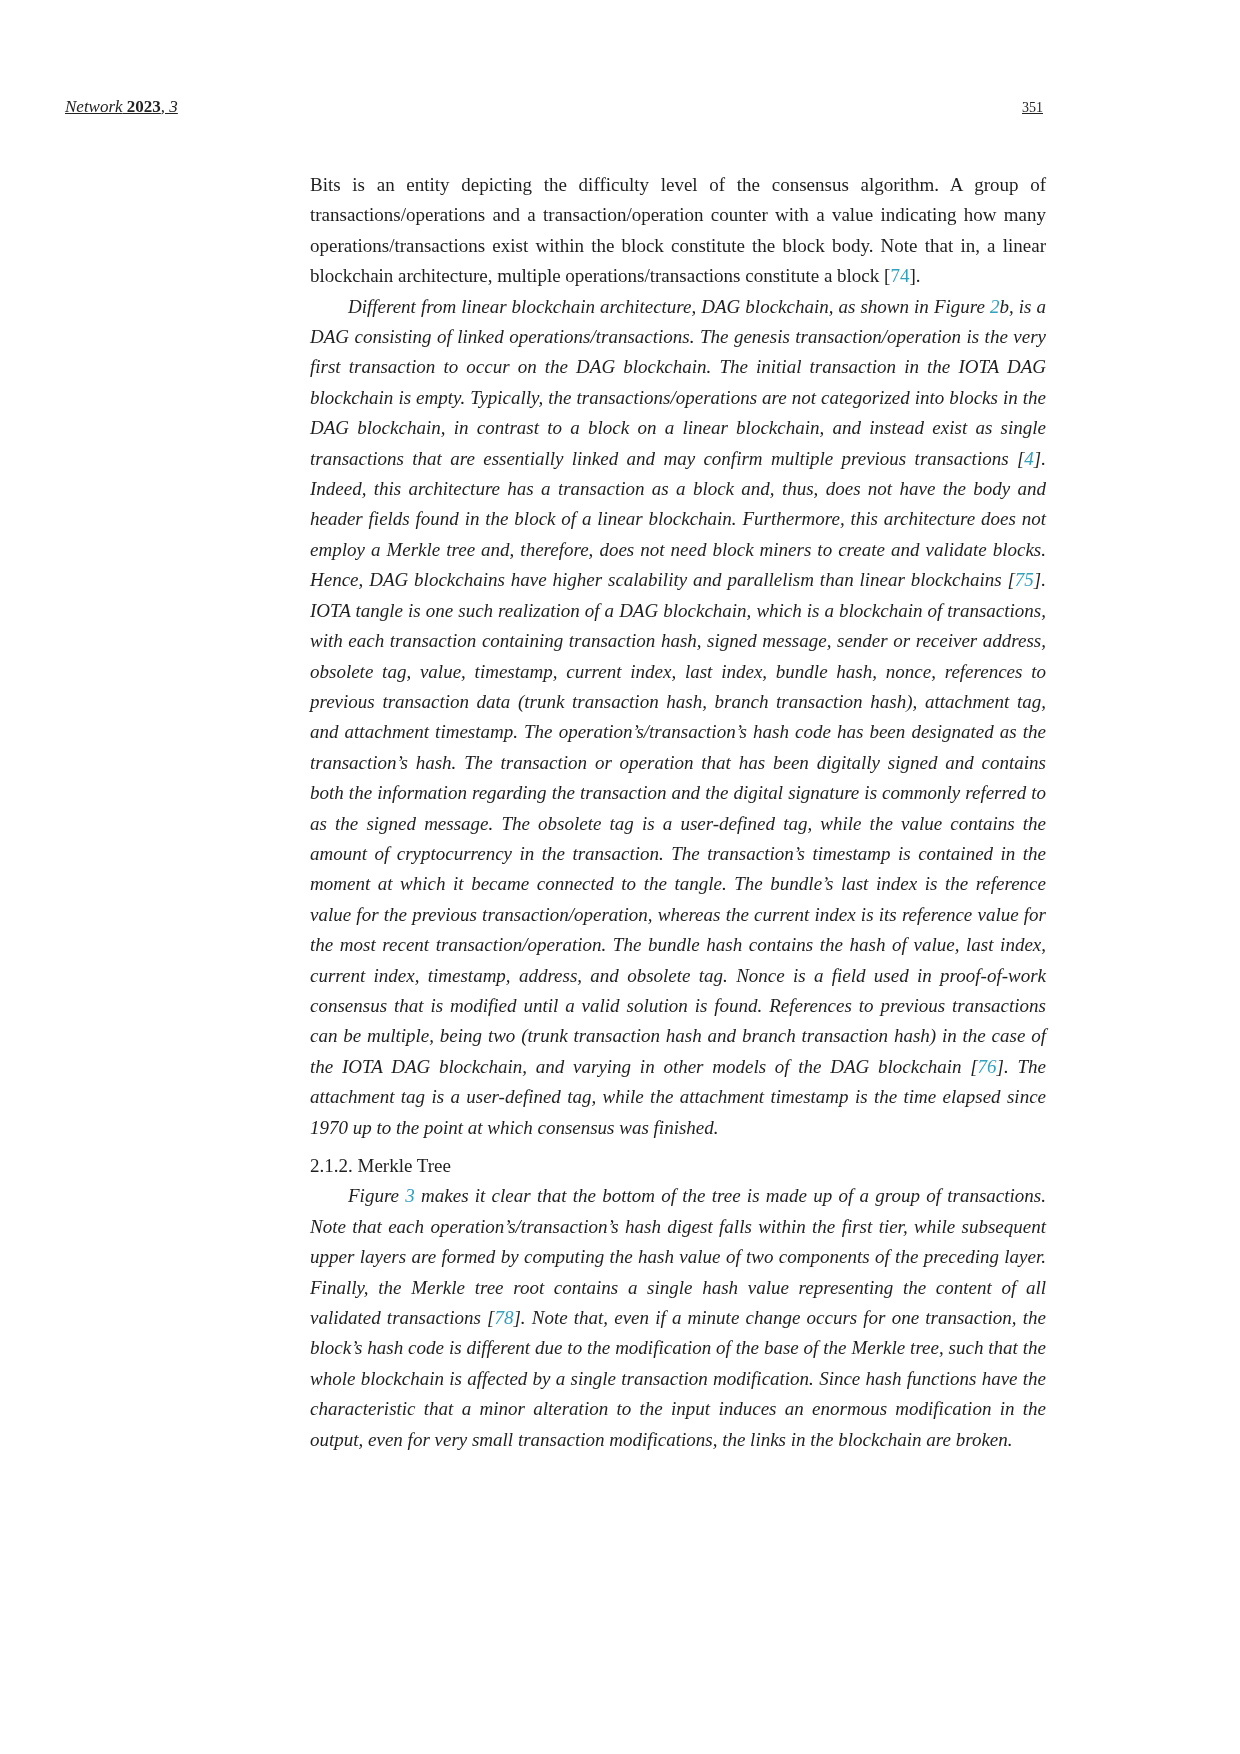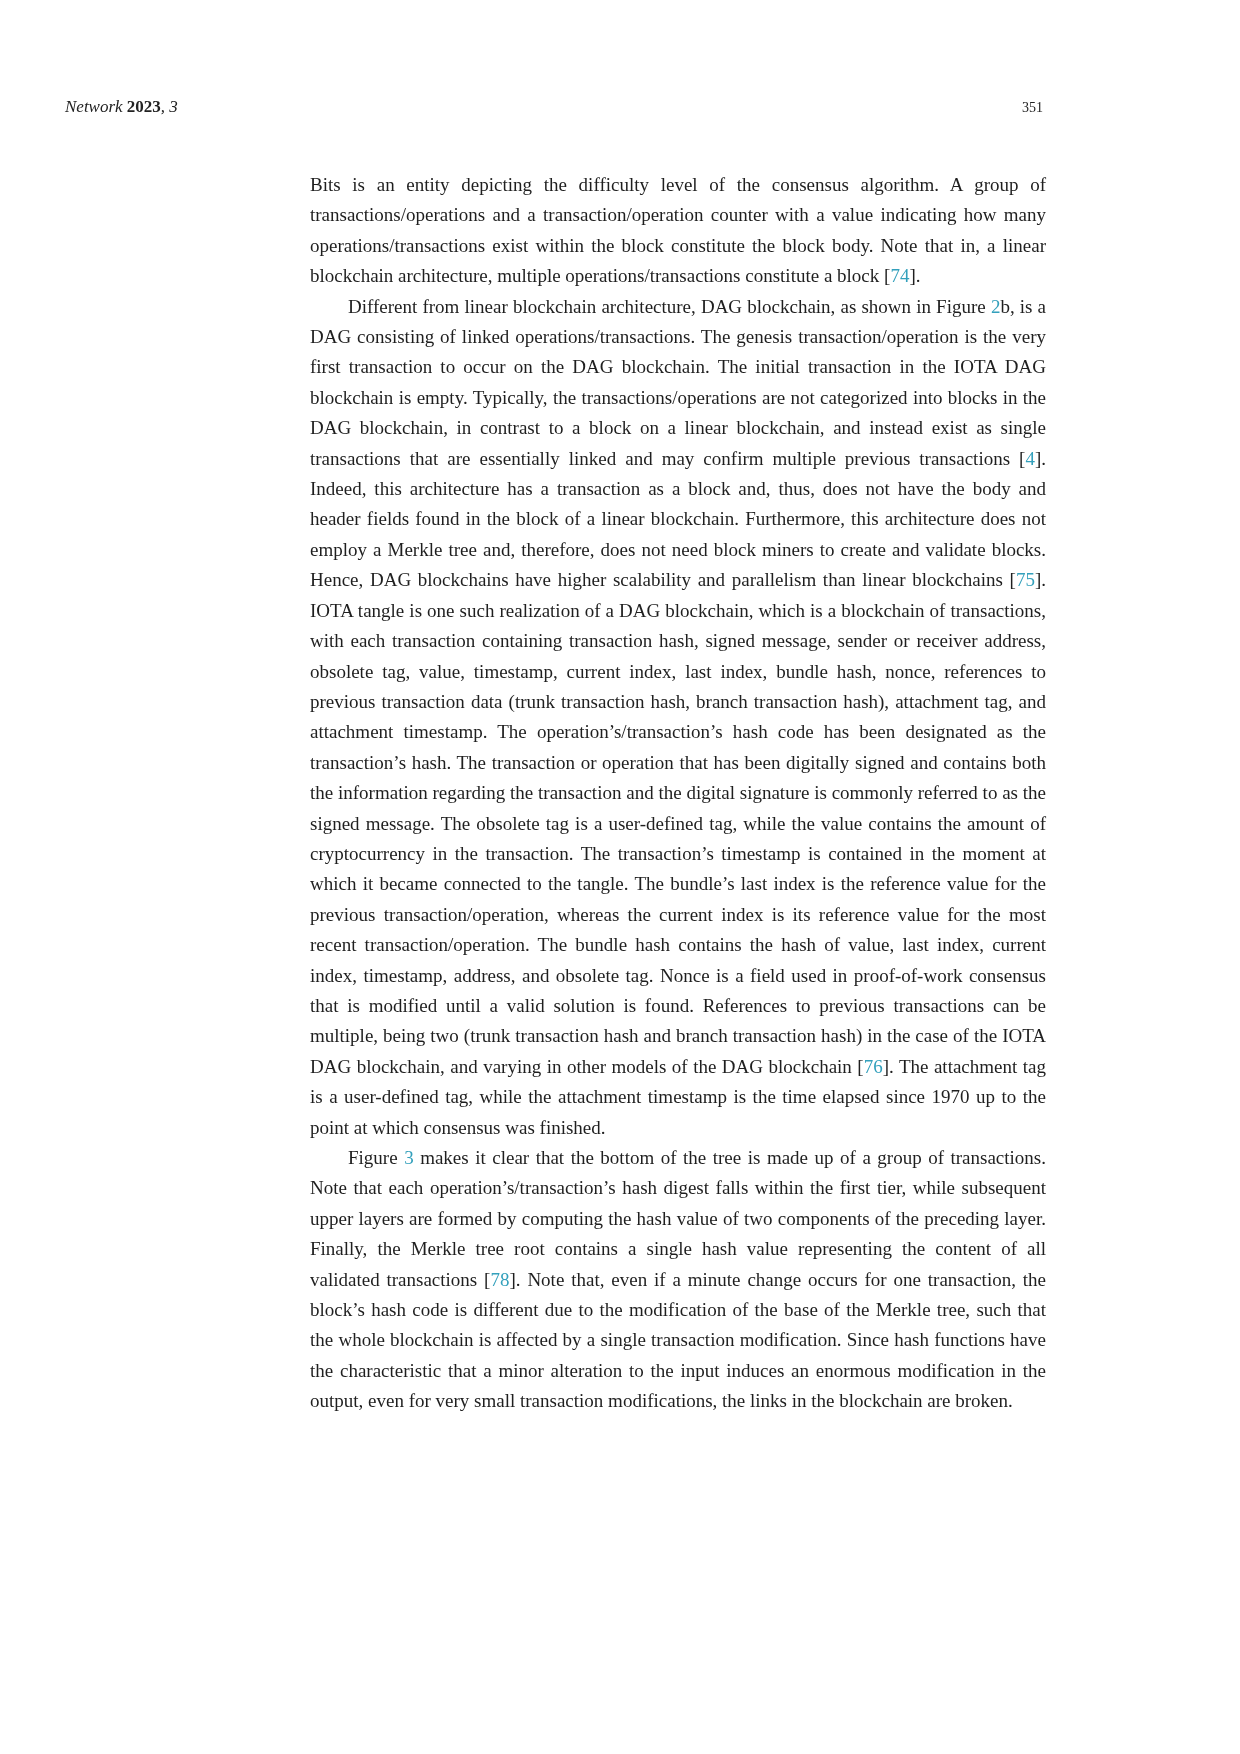--- a/index.html
+++ b/index.html
@@ -22,37 +22,38 @@
   .running-head {
     position: absolute;
     top: 97px;
     left: 65px;
     width: 978px;
     display: flex;
     justify-content: space-between;
     align-items: baseline;
     font-size: 17px;
     color: #222;
+    text-decoration: underline;
   }
   .journal-name, .journal-volume { font-style: italic; }
   .journal-year { font-weight: bold; font-style: normal; }
   .page-number { font-size: 14px; }
   .article-body {
     position: absolute;
     top: 170px;
     left: 310px;
     width: 736px;
     font-size: 19px;
     line-height: 30.4px;
     text-align: justify;
     hyphens: auto;
     -webkit-hyphens: auto;
   }
   .paragraph { margin: 0; }
-  .paragraph.indent { text-indent: 38px; }
+  .paragraph.indent { text-indent: 38px; font-style: italic; }
   .section-heading {
     margin: 8px 0 0 0;
     font-size: 19px;
     font-weight: normal;
     line-height: 30.4px;
     text-align: left;
     text-indent: 0;
   }
   .citation {
     color: var(--citation-color);
@@ -66,16 +67,17 @@
 <div class="page">
 
   <header class="running-head">
     <div class="journal-reference"><span class="journal-name">Network</span><span class="journal-year"> 2023</span><span class="journal-volume">, 3</span></div>
     <div class="page-number">351</div>
   </header>
 
   <main class="article-body">
       <p class="paragraph">Bits is an entity depicting the difficulty level of the consensus algorithm. A group of transactions/operations and a transaction/operation counter with a value indicating how many operations/transactions exist within the block constitute the block body. Note that in, a linear blockchain architecture, multiple operations/transactions constitute a block [<a class="citation">74</a>].</p>
       <p class="paragraph indent">Different from linear blockchain architecture, DAG blockchain, as shown in Figure <a class="citation">2</a>b, is a DAG consisting of linked operations/transactions. The genesis transaction/operation is the very first transaction to occur on the DAG blockchain. The initial transaction in the IOTA DAG blockchain is empty. Typically, the transactions/operations are not categorized into blocks in the DAG blockchain, in contrast to a block on a linear blockchain, and instead exist as single transactions that are essentially linked and may confirm multiple previous transactions [<a class="citation">4</a>]. Indeed, this architecture has a transaction as a block and, thus, does not have the body and header fields found in the block of a linear blockchain. Furthermore, this architecture does not employ a Merkle tree and, therefore, does not need block miners to create and validate blocks. Hence, DAG blockchains have higher scalability and parallelism than linear blockchains [<a class="citation">75</a>]. IOTA tangle is one such realization of a DAG blockchain, which is a blockchain of transactions, with each transaction containing transaction hash, signed message, sender or receiver address, obsolete tag, value, timestamp, current index, last index, bundle hash, nonce, references to previous transaction data (trunk transaction hash, branch transaction hash), attachment tag, and attachment timestamp. The operation’s/transaction’s hash code has been designated as the transaction’s hash. The transaction or operation that has been digitally signed and contains both the information regarding the transaction and the digital signature is commonly referred to as the signed message. The obsolete tag is a user-defined tag, while the value contains the amount of cryptocurrency in the transaction. The transaction’s timestamp is contained in the moment at which it became connected to the tangle. The bundle’s last index is the reference value for the previous transaction/operation, whereas the current index is its reference value for the most recent transaction/operation. The bundle hash contains the hash of value, last index, current index, timestamp, address, and obsolete tag. Nonce is a field used in proof-of-work consensus that is modified until a valid solution is found. References to previous transactions can be multiple, being two (trunk transaction hash and branch transaction hash) in the case of the IOTA DAG blockchain, and varying in other models of the DAG blockchain [<a class="citation">76</a>]. The attachment tag is a user-defined tag, while the attachment timestamp is the time elapsed since 1970 up to the point at which consensus was finished.</p>
+      <h2 class="section-heading">2.1.2. Merkle Tree</h2>
       <p class="paragraph indent">Figure <a class="citation">3</a> makes it clear that the bottom of the tree is made up of a group of transactions. Note that each operation’s/transaction’s hash digest falls within the first tier, while subsequent upper layers are formed by computing the hash value of two components of the preceding layer. Finally, the Merkle tree root contains a single hash value representing the content of all validated transactions [<a class="citation">78</a>]. Note that, even if a minute change occurs for one transaction, the block’s hash code is different due to the modification of the base of the Merkle tree, such that the whole blockchain is affected by a single transaction modification. Since hash functions have the characteristic that a minor alteration to the input induces an enormous modification in the output, even for very small transaction modifications, the links in the blockchain are broken.</p>
     </main>
 
 </div>
 
 </body></html>

